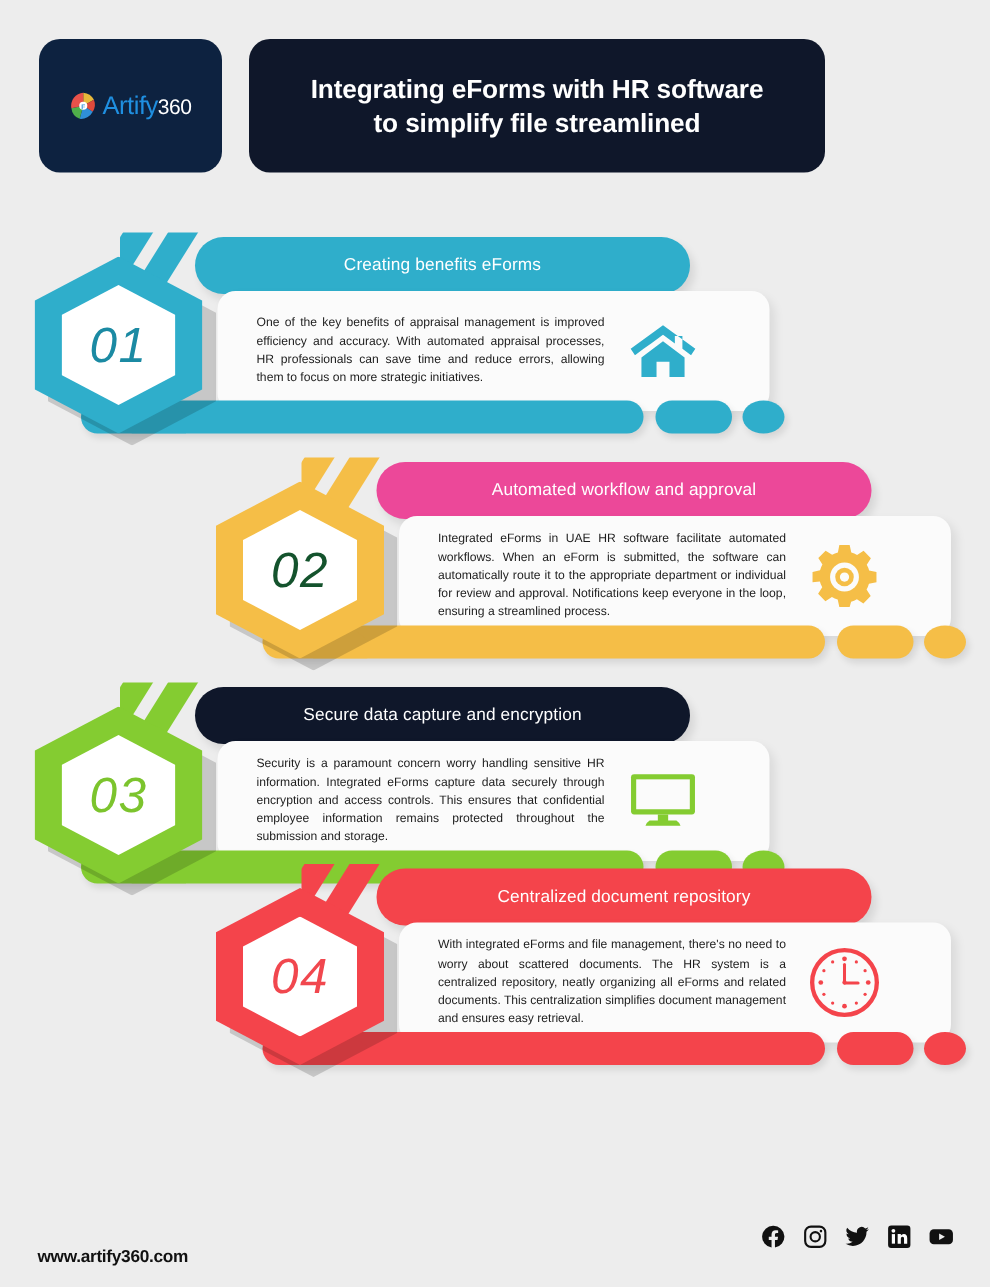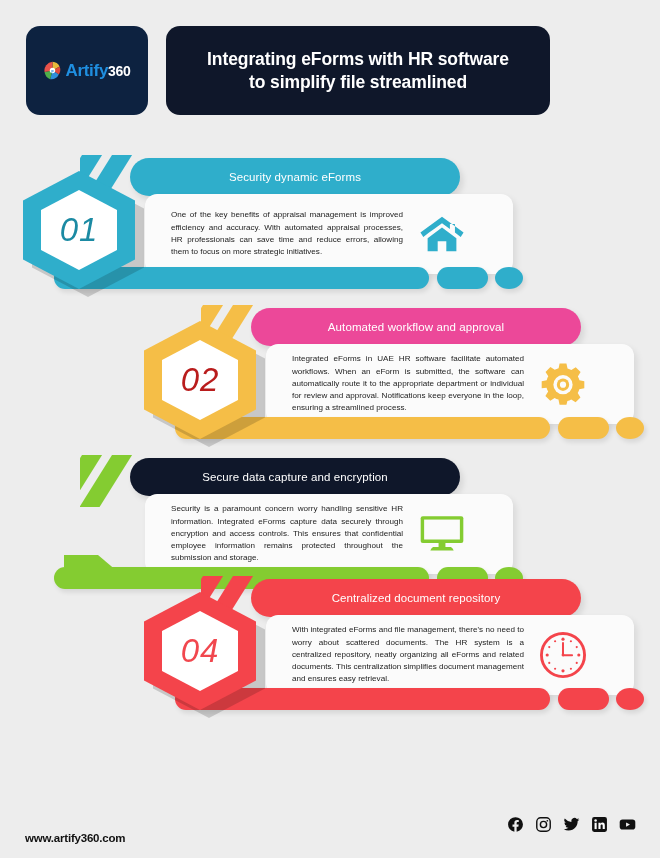--- a/index.html
+++ b/index.html
@@ -13,21 +13,21 @@
 
   
   .header { position:absolute; left:0; top:0; width:660px; height:140px; }
   .logo-box {
     position:absolute; left:26px; top:26px; width:122px; height:89px;
     background:#0d2240; border-radius:14px;
     display:flex; align-items:center; justify-content:center;
   }
   .logo-inner { display:flex; align-items:center; gap:2px; }
   .logo-mark { width:19px; height:19px; position:relative; margin-right:1px; }
-  .logo-text { font-size:17px; font-weight:bold; letter-spacing:-0.3px; line-height:1; }
+  .logo-text { font-size:17px; font-weight:normal; letter-spacing:-0.3px; line-height:1; }
   .logo-artify { color:#1f8fe0; }
   .logo-360 { color:#ffffff; font-size:14px; }
 
   .title-box {
     position:absolute; left:166px; top:26px; width:384px; height:89px;
     background:#0f172a; border-radius:14px;
     display:flex; align-items:center; justify-content:center;
   }
   .title-text {
     color:#ffffff; font-size:17.5px; font-weight:bold;
@@ -153,21 +153,21 @@
 
 </div>
 
 <div id="sections-root">
     <div class="section sec1">
       <div class="stripes">
         <div class="stripe s1" style="background:#2FAECB"></div>
         <div class="stripe s2" style="background:#2FAECB"></div>
       </div>
       <div class="banner" style="background:#2FAECB">
-        <span class="banner-text">Security dynamic eForms</span>
+        <span class="banner-text">Creating benefits eForms</span>
       </div>
       <div class="card">
         <p class="card-text">One of the key benefits of appraisal management is improved efficiency and accuracy. With automated appraisal processes, HR professionals can save time and reduce errors, allowing them to focus on more strategic initiatives.</p>
         <span class="card-icon">
           <svg viewBox="0 0 64 56" width="46" height="42" fill="#2FAECB">
             <path d="M32 4 L62 26 L58 32 L50 26 L50 14 L43 14 L43 21 L32 13 L21 21 L14 26 L6 32 L2 26 Z"></path>
             <path d="M32 19 L52 34 L52 52 L38 52 L38 38 L26 38 L26 52 L12 52 L12 34 Z"></path>
           </svg>
         </span>
       </div>
@@ -210,21 +210,21 @@
         <div class="bar-pill" style="background:#F5BE47"></div>
         <div class="bar-dot" style="background:#F5BE47"></div>
       </div>
       <div class="wedge"><svg viewBox="0 0 60 34" width="60" height="34">
           <path d="M0 0 L34 0 L60 22 L60 34 L24 34 L0 12 Z" fill="#F5BE47"></path>
         </svg></div>
       <div class="hex-wrap">
         <div class="hex-shadow"></div>
         <div class="hex-outer" style="background:#F5BE47"></div>
         <div class="hex-inner"></div>
-        <div class="hex-num" style="color:#b91c1c">02</div>
+        <div class="hex-num" style="color:#14532d">02</div>
       </div>
     </div>
     <div class="section sec3">
       <div class="stripes">
         <div class="stripe s1" style="background:#84CC31"></div>
         <div class="stripe s2" style="background:#84CC31"></div>
       </div>
       <div class="banner" style="background:#0f172a">
         <span class="banner-text">Secure data capture and encryption</span>
       </div>
@@ -239,20 +239,26 @@
         </span>
       </div>
       <div class="botbar">
         <div class="bar-main" style="background:#84CC31"></div>
         <div class="bar-pill" style="background:#84CC31"></div>
         <div class="bar-dot" style="background:#84CC31"></div>
       </div>
       <div class="wedge"><svg viewBox="0 0 60 34" width="60" height="34">
           <path d="M0 0 L34 0 L60 22 L60 34 L24 34 L0 12 Z" fill="#84CC31"></path>
         </svg></div>
+      <div class="hex-wrap">
+        <div class="hex-shadow"></div>
+        <div class="hex-outer" style="background:#84CC31"></div>
+        <div class="hex-inner"></div>
+        <div class="hex-num" style="color:#7cc42d">03</div>
+      </div>
     </div>
     <div class="section sec4">
       <div class="stripes">
         <div class="stripe s1" style="background:#F4444B"></div>
         <div class="stripe s2" style="background:#F4444B"></div>
       </div>
       <div class="banner" style="background:#F4444B">
         <span class="banner-text">Centralized document repository</span>
       </div>
       <div class="card">

